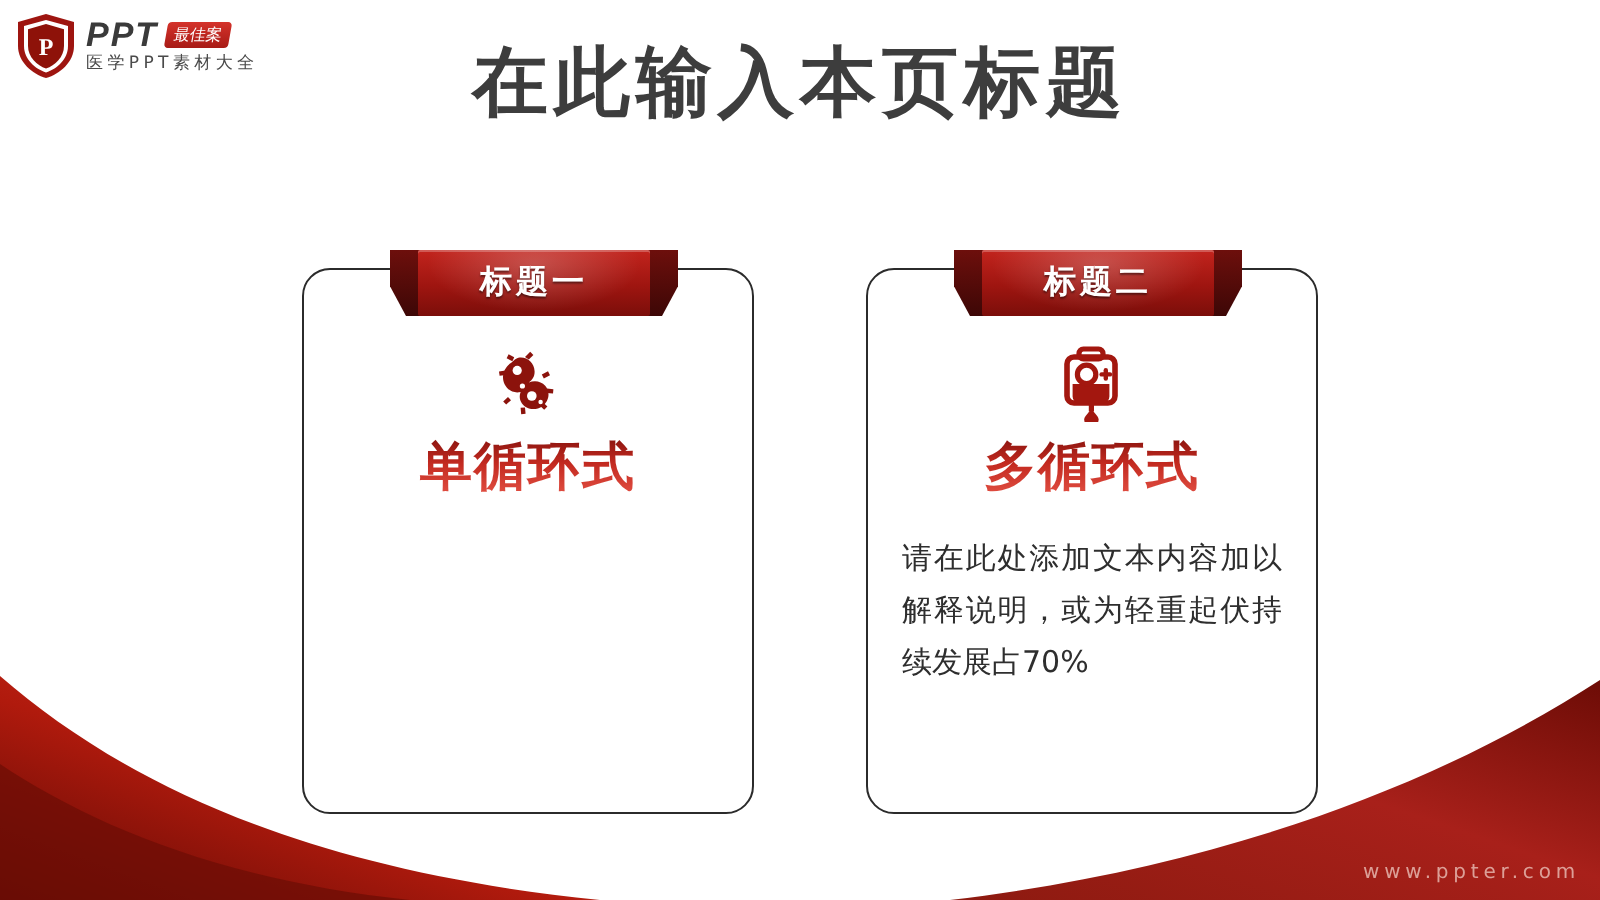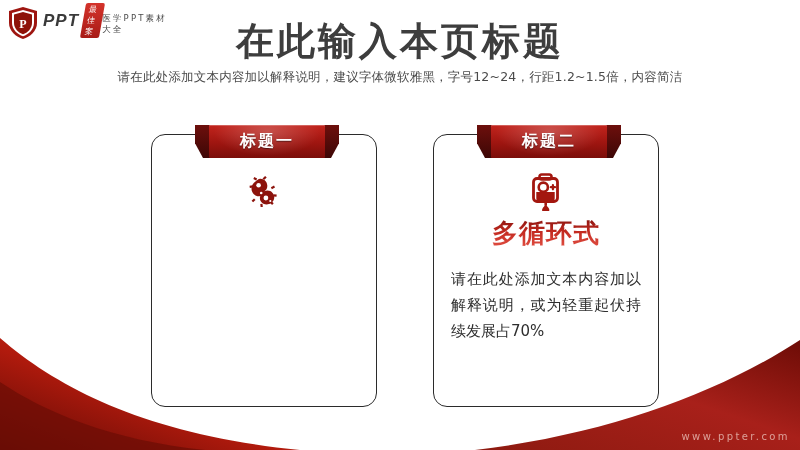--- a/index.html
+++ b/index.html
@@ -9,21 +9,21 @@
     font-family:"Liberation Sans","DejaVu Sans",sans-serif;
     overflow:hidden;
     position:relative;
   }
   .slide{position:absolute;inset:0;overflow:hidden;background:#fff;}
 
   
   .logo{position:absolute;left:8px;top:5px;width:165px;height:36px;display:flex;align-items:center;}
   .logo-shield{position:relative;width:30px;height:34px;flex:0 0 auto;}
   .logo-shield svg{display:block;}
-  .logo-txt{margin-left:5px;display:flex;flex-direction:row;justify-content:flex-start;}
+  .logo-txt{margin-left:5px;display:flex;flex-direction:column;justify-content:flex-start;}
   .logo-row1{display:flex;align-items:center;height:17px;}
   .logo-ppt{
     font-size:17px;font-weight:bold;font-style:italic;letter-spacing:1px;
     color:#3a3a3a;line-height:17px;
     font-family:"Liberation Sans",sans-serif;
   }
   .logo-badge{
     margin-left:4px;background:linear-gradient(180deg,#d4332b 0%,#a81b16 100%);
     color:#fff;font-size:8px;line-height:11px;padding:1px 4px;border-radius:2px;
     letter-spacing:0px;transform:skewX(-10deg);
@@ -169,21 +169,20 @@
     <span class="logo-txt">
       <span class="logo-row1">
         <span class="logo-ppt">PPT</span>
         <span class="logo-badge">最佳案</span>
       </span>
       <span class="logo-row2">医学PPT素材大全</span>
     </span>
   </div>
 
   <div class="page-title">在此输入本页标题</div>
-  <div class="page-subtitle">请在此处添加文本内容加以解释说明，建议字体微软雅黑，字号12~24，行距1.2~1.5倍，内容简洁</div>
 
   <div class="card-shadow" id="shadow-left"></div>
   <div class="card-shadow" id="shadow-right"></div>
 
   <div class="card" id="card-left"></div>
   <div class="card" id="card-right"></div>
 
   <div class="ribbon" id="ribbon-left">
     <span class="tail l"></span>
     <span class="tail r"></span>
@@ -226,17 +225,18 @@
       <rect x="15.4" y="28.5" width="2.6" height="4.2" fill="#a3170f"></rect>
       <path d="M16.7 31.5 c2.6 3.0 3.6 4.2 3.6 5.3 a3.6 3.6 0 0 1 -7.2 0 c0 -1.1 1.0 -2.3 3.6 -5.3z" fill="#a3170f"></path>
       <circle cx="14.3" cy="14.2" r="4.6" fill="none" stroke="#a3170f" stroke-width="2.6"></circle>
       <g stroke="#a3170f" stroke-width="2.2" stroke-linecap="round">
         <line x1="21.8" y1="14.2" x2="26.0" y2="14.2"></line>
         <line x1="23.9" y1="12.1" x2="23.9" y2="16.3"></line>
       </g>
     </svg>
   </div>
 
+  <div class="card-heading" id="heading-left">单循环式</div>
   <div class="card-heading" id="heading-right">多循环式</div>
 
   <div class="card-body" id="body-right">请在此处添加文本内容加以解释说明，或为轻重起伏持续发展占70%</div>
 
 </div>
 
 </body></html>

